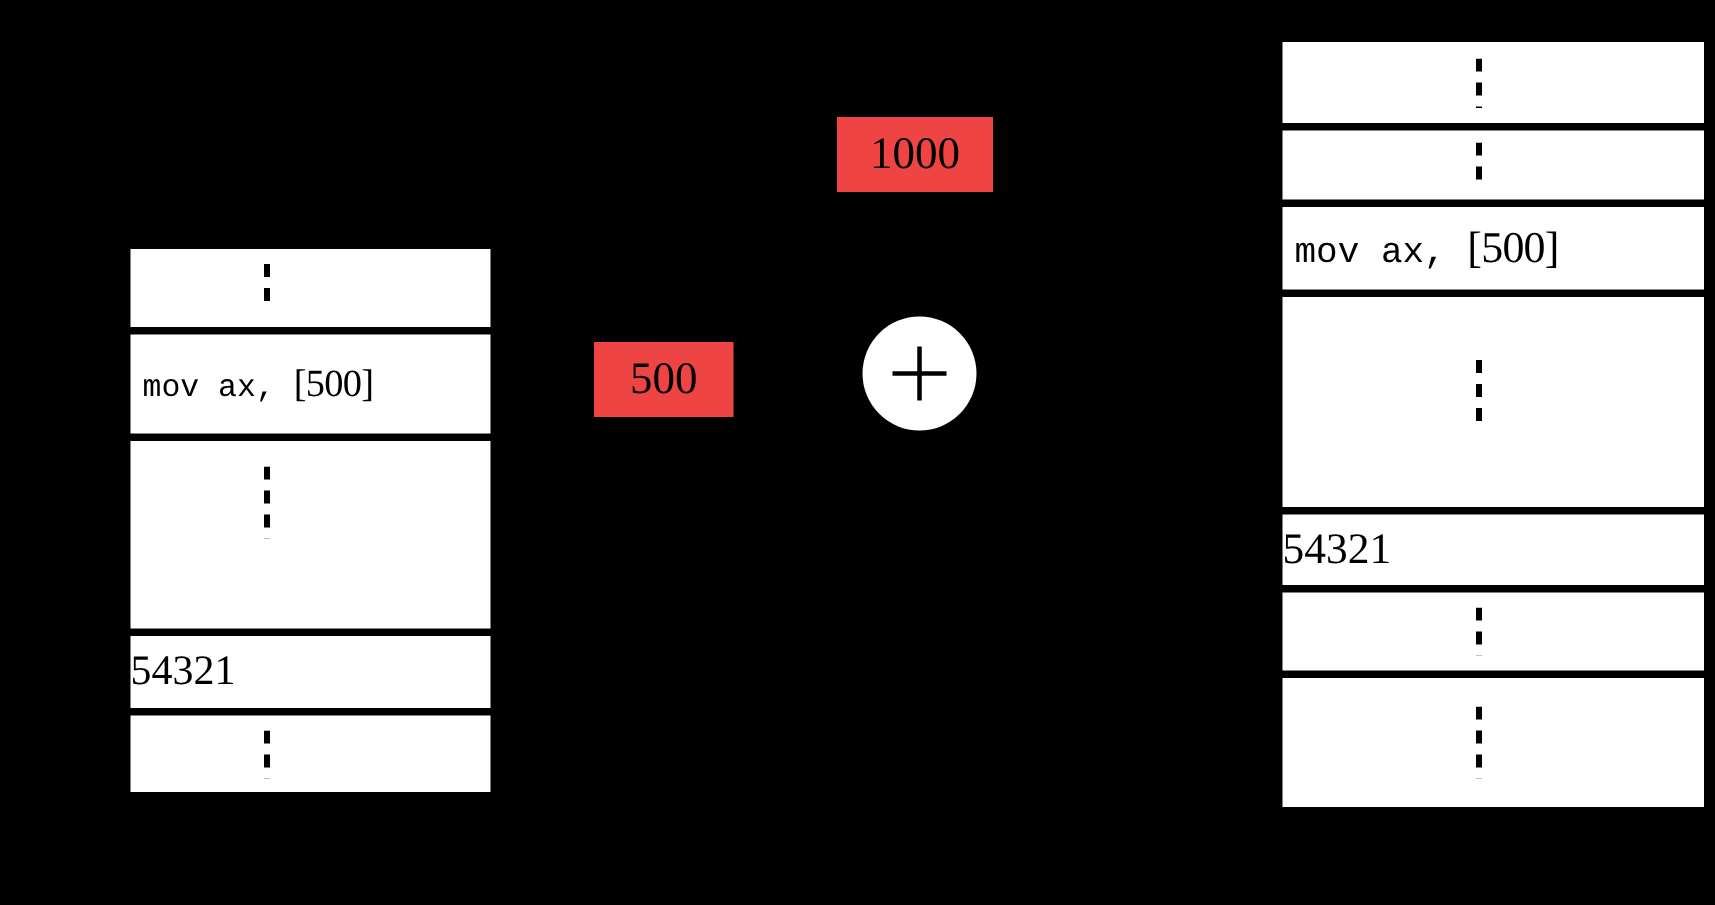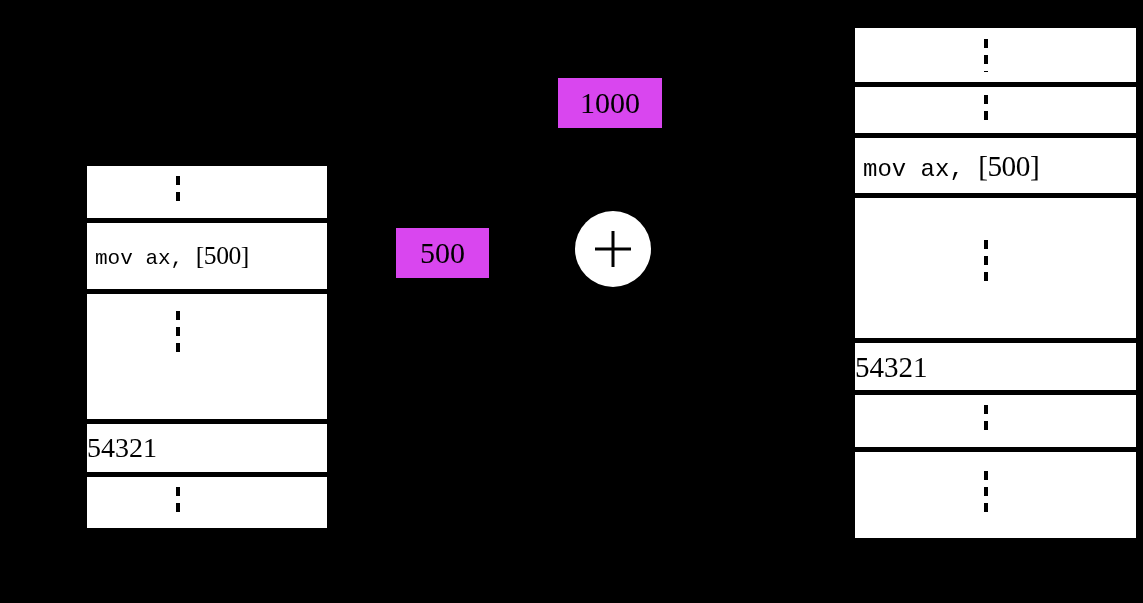--- a/index.html
+++ b/index.html
@@ -60,21 +60,21 @@
       #000000 0px, #000000 9px,
       #ffffff 9px, #ffffff 16px
     );
     background-size: 4px 16px;
     background-repeat: repeat-y;
   }
 
   
   .value-box {
     position: absolute;
-    background: #d946ef;
+    background: #ef4444;
     color: #000000;
     display: flex;
     align-items: center;
     justify-content: center;
     font-family: "Liberation Serif", "DejaVu Serif", serif;
     box-sizing: border-box;
   }
 
   
   .adder {

